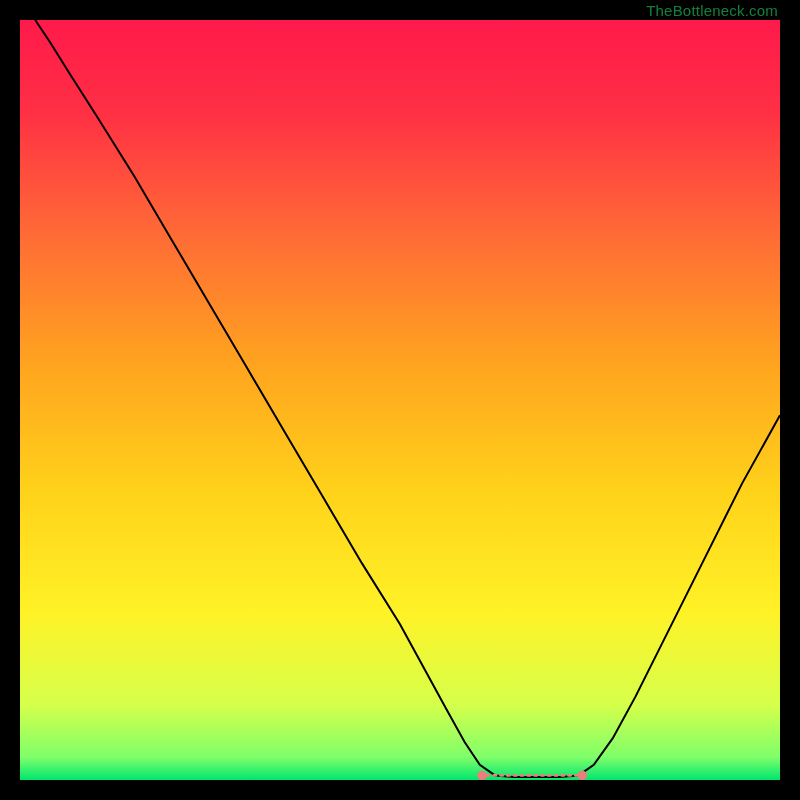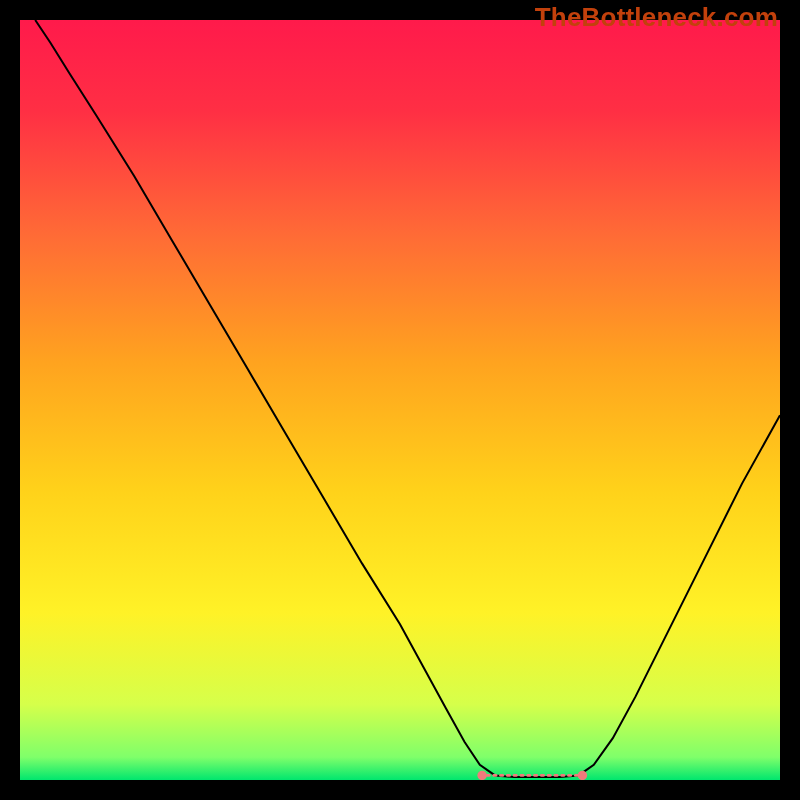--- a/index.html
+++ b/index.html
@@ -23,23 +23,23 @@
     position: absolute;
     left: 0;
     top: 0;
     width: 760px;
     height: 760px;
   }
   .watermark {
     position: absolute;
     top: 2px;
     right: 22px;
-    color: #c2410c;
-    font-size: 26px;
-    font-weight: 700;
+    color: #15803d;
+    font-size: 15px;
+    font-weight: 400;
     letter-spacing: 0.2px;
   }
 </style>
 </head>
 <body>
 
 <div class="frame">
   <svg class="plot" viewBox="0 0 760 760">
     <defs>
       <linearGradient id="bg-grad" x1="0" y1="0" x2="0" y2="1">

